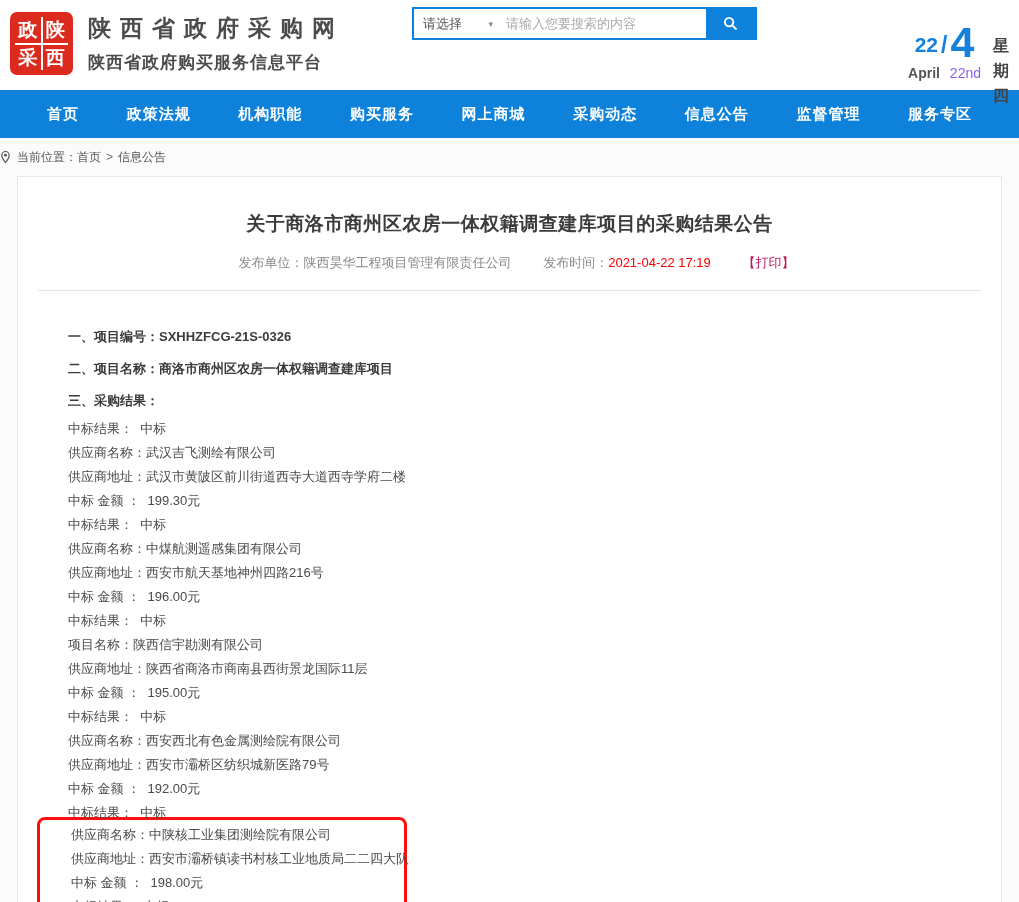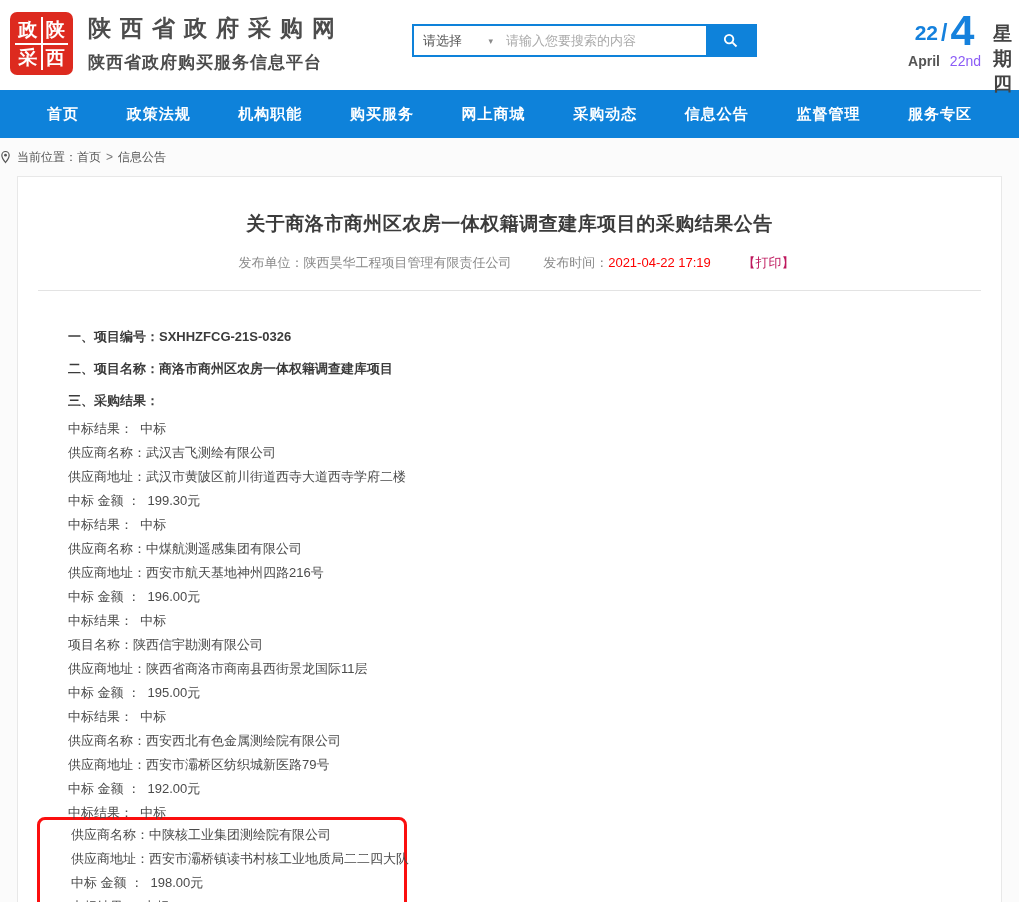--- a/index.html
+++ b/index.html
@@ -12,40 +12,40 @@
   .logo { position:absolute; left:10px; top:12px; display:flex; align-items:center; cursor:pointer; }
   .seal { width:63px; height:63px; background:#dd2a1f; border-radius:7px; padding:5px; }
   .seal-grid { width:100%; height:100%; background:#fff; display:grid;
                grid-template-columns:1fr 1fr; grid-template-rows:1fr 1fr; gap:2px; }
   .seal-cell { background:#dd2a1f; color:#fff; display:flex; align-items:center;
                justify-content:center; font-size:19px; font-weight:bold; }
   .titles { margin-left:15px; }
   .site-title { font-size:23px; font-weight:bold; color:#4c4c4c; letter-spacing:9px; }
   .site-subtitle { font-size:17px; font-weight:bold; color:#4c4c4c; margin-top:7px; letter-spacing:1px; }
 
-  .search { position:absolute; left:412px; top:24px; width:345px; height:33px;
+  .search { position:absolute; left:412px; top:7px; width:345px; height:33px;
             border:2px solid #0e82da; background:#fff; display:flex; align-items:stretch; }
   .search-select { display:flex; align-items:center; padding:0 9px; width:88px;
                    font-size:13px; color:#555; cursor:pointer; justify-content:space-between; }
   .search-caret { font-size:9px; color:#8a8a8a; }
   .search-input { flex:1; border:0; outline:0; font-size:13px; color:#333; padding-left:4px; }
   .search-input::placeholder { color:#aaa; }
   .search-btn { width:49px; background:#0e82da; border:0; display:flex; align-items:center;
                 justify-content:center; cursor:pointer; }
 
-  .datebox { position:absolute; right:10px; top:10px; display:flex; }
+  .datebox { position:absolute; right:10px; top:22px; display:flex; }
   .date-main { text-align:center; }
   .date-nums { display:flex; align-items:flex-end; justify-content:center; }
   .d-day  { font-size:21px; font-weight:bold; color:#1581dd; padding-bottom:6px; }
   .d-sep  { font-size:23px; font-weight:bold; color:#1581dd; padding:0 3px 4px; }
   .d-month{ font-size:43px; font-weight:bold; color:#1581dd; line-height:0.95; }
   .date-sub { margin-top:2px; font-size:14px; white-space:nowrap; }
   .d-monthname { font-weight:bold; color:#555; }
   .d-ordinal   { color:#8b5cf6; margin-left:6px; }
-  .weekday { margin-left:12px; width:16px; font-size:19px; color:#444; font-weight:600;
+  .weekday { margin-left:12px; width:16px; font-size:16px; color:#444; font-weight:600;
              line-height:25px; word-break:break-all; padding-top:11px; }
 
   
   .nav { height:48px; background:#0e82da; display:flex; align-items:center;
          justify-content:space-between; padding:0 47px; }
   .nav-item { color:#fff; font-size:15px; font-weight:bold; letter-spacing:1px;
               cursor:pointer; white-space:nowrap; }
 
   
   .page-body { background:#fbfbfb; height:764px; }

